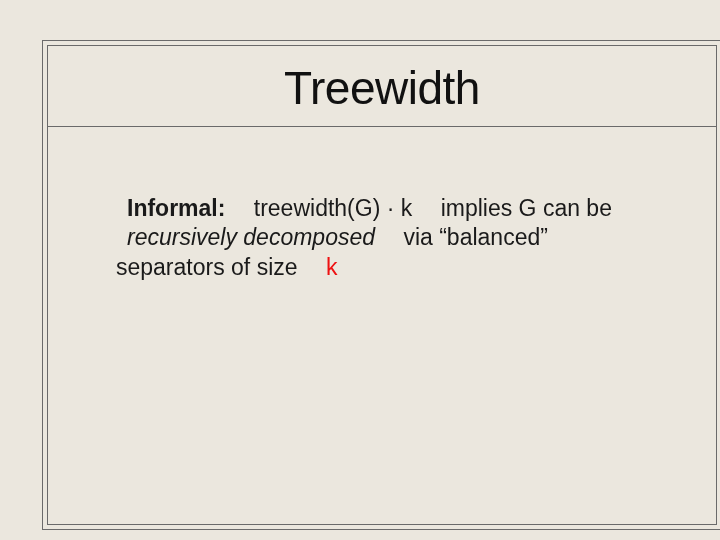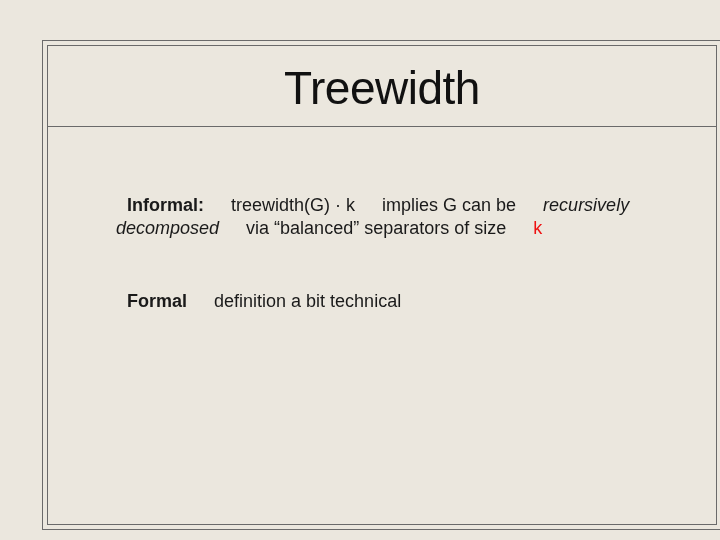--- a/index.html
+++ b/index.html
@@ -52,21 +52,21 @@
     top: 104px;
     height: 0;
     border-top: 1.5px solid #6a6a6a;
   }
   .content {
     position: absolute;
     left: 72px;
     right: 72px;
     top: 150px;
     color: #1a1a1a;
-    font-size: 18px;
+    font-size: 23px;
     line-height: 1.28;
   }
   .para { margin-bottom: 28px; }
   .bold { font-weight: 700; }
   .italic { font-style: italic; }
   .red { color: #e11; }
 </style>
 </head>
 <body>
 
@@ -74,17 +74,14 @@
   <div class="outer-frame"></div>
   <div class="inner-frame"></div>
 
   <div class="title">Treewidth</div>
   <div class="hr"></div>
 
   <div class="content">
     <div class="para">
       <span class="bold">Informal:</span><span> treewidth(G) · k</span><span> implies G can be </span><span class="italic">recursively decomposed</span><span> via “balanced” separators of size </span><span class="red">k</span>
     </div>
-    <div class="para">
-      <span class="bold">Formal</span><span> definition a bit technical</span>
-    </div>
   </div>
 </div>
 
 </body></html>

